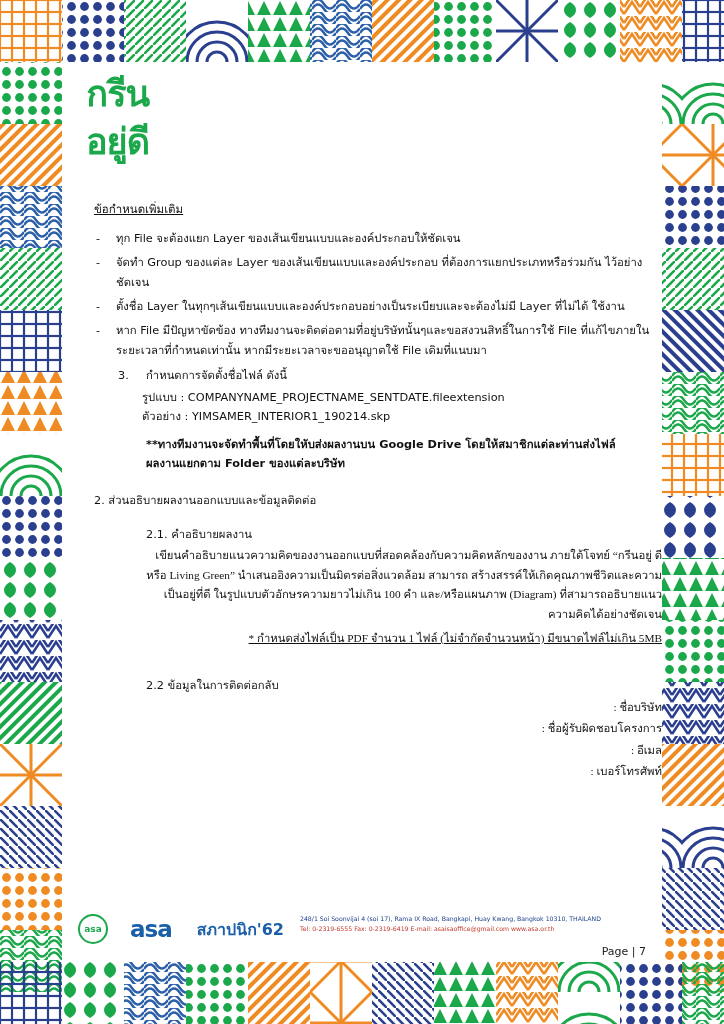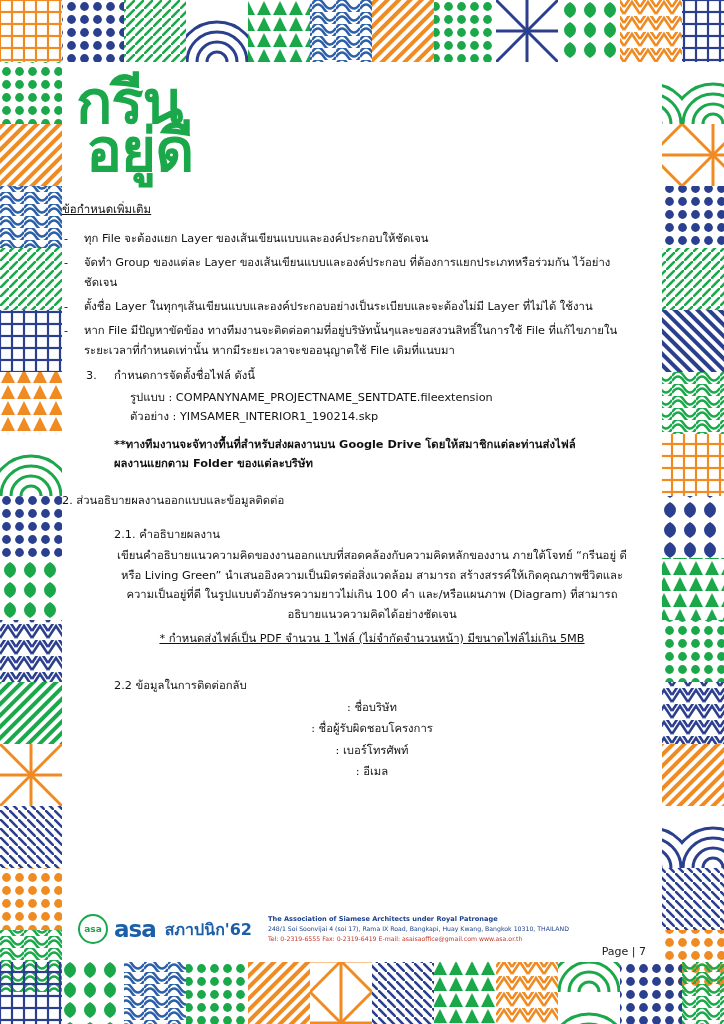--- a/index.html
+++ b/index.html
@@ -12,34 +12,35 @@
   }
   
   .border-frame{position:absolute;inset:0;pointer-events:none;}
   .page-inner{
     position:absolute;
     left:62px;top:62px;right:62px;bottom:62px;
     background:#ffffff;
   }
   
   .logo{
-    position:absolute;left:76px;top:80px;
+    position:absolute;left:76px;top:72px;
     font-family:"DejaVu Sans","Liberation Sans",sans-serif;
     font-weight:bold;
     color:#1aa84a;
-    font-size:60px;
+    font-size:36px;
     line-height:44px;
     letter-spacing:-1px;
+    text-align:right;
   }
   .logo .l2{color:#1aa84a;margin-left:10px;display:block;margin-top:4px;}
 
   
   .content{
     position:absolute;
-    left:62px;top:200px;width:568px;
+    left:94px;top:200px;width:568px;
     font-size:11.3px;
     color:#111111;
     line-height:1.72;
   }
   .h-underline{
     text-decoration:underline;
     font-size:11.5px;
     margin-bottom:9px;
     display:block;
   }
@@ -50,35 +51,35 @@
     margin-bottom:5px;
   }
   .bullets li .dash{
     position:absolute;left:2px;top:0;
   }
   ol.numlist{
     margin:2px 0 2px 0;padding:0;list-style:none;
   }
   ol.numlist li{position:relative;padding-left:52px;margin-bottom:2px;}
   ol.numlist li .num{position:absolute;left:24px;top:0;}
-  .indent1{margin-left:68px;}
+  .indent1{margin-left:48px;}
   .indent2{margin-left:52px;}
   .bold{font-weight:bold;}
   .sec-title{margin-top:18px;}
   .sub-head{margin-left:52px;margin-top:14px;}
-  .para{margin-left:52px;margin-top:2px;text-align:center;}
+  .para{margin-left:52px;margin-top:2px;text-align:right;font-family:Liberation Serif, serif;}
   .underline{text-decoration:underline;}
   .spacer{height:14px;}
 
   
   .footer{
     position:absolute;left:78px;bottom:80px;width:570px;
     display:flex;align-items:flex-start;
   }
-  .footer-left{display:flex;align-items:center;gap:6px;}
+  .footer-left{display:flex;align-items:center;gap:22px;}
   .seal{
     width:26px;height:26px;border-radius:50%;
     border:2px solid #1aa84a;
     display:flex;align-items:center;justify-content:center;
     color:#1aa84a;font-size:9px;font-weight:bold;
   }
   .asa-mark{
     color:#1b5fa8;font-weight:bold;font-size:23px;letter-spacing:-1px;
     font-family:"DejaVu Sans","Liberation Sans",sans-serif;
   }
@@ -280,46 +281,45 @@
   <ol class="numlist">
     <li>
       <span class="num">3.</span>
       <span>กำหนดการจัดตั้งชื่อไฟล์ ดังนี้</span>
     </li>
   </ol>
 
   <div class="indent1">รูปแบบ : COMPANYNAME_PROJECTNAME_SENTDATE.fileextension</div>
   <div class="indent1">ตัวอย่าง : YIMSAMER_INTERIOR1_190214.skp</div>
 
-  <div class="indent2 bold" style="margin-top:8px">**ทางทีมงานจะจัทางทื้นที่สำหรับส่งผลงานบน Google Drive โดยให้สมาชิกแต่ละท่านส่งไฟล์</div>
+  <div class="indent2 bold" style="margin-top:8px">**ทางทีมงานจะจัดทำพื้นที่โดยใหับส่งผลงานบน Google Drive โดยให้สมาชิกแต่ละท่านส่งไฟล์</div>
   <div class="indent2 bold">ผลงานแยกตาม Folder ของแต่ละบริษัท</div>
 
   <div class="sec-title">2. ส่วนอธิบายผลงานออกแบบและข้อมูลติดต่อ</div>
 
   <div class="sub-head">2.1. คำอธิบายผลงาน</div>
   <div class="para">เขียนคำอธิบายแนวความคิดของงานออกแบบที่สอดคล้องกับความคิดหลักของงาน ภายใต้โจทย์ “กรีนอยู่ ดี หรือ Living Green” นำเสนออิงความเป็นมิตรต่อสิ่งแวดล้อม สามารถ สร้างสรรค์ให้เกิดคุณภาพชีวิตและความเป็นอยู่ที่ดี ในรูปแบบตัวอักษรความยาวไม่เกิน 100 คำ และ/หรือแผนภาพ (Diagram) ที่สามารถอธิบายแนวความคิดได้อย่างชัดเจน</div>
   <div class="para underline" style="margin-top:5px">* กำหนดส่งไฟล์เป็น PDF จำนวน 1 ไฟล์ (ไม่จำกัดจำนวนหน้า) มีขนาดไฟล์ไม่เกิน 5MB</div>
 
   <div class="spacer"></div>
 
   <div class="sub-head">2.2   ข้อมูลในการติดต่อกลับ</div>
   <div class="para">: ชื่อบริษัท</div>
   <div class="para">: ชื่อผู้รับผิดชอบโครงการ</div>
+  <div class="para">: อีเมล</div>
   <div class="para">: เบอร์โทรศัพท์</div>
-  <div class="para">: อีเมล</div>
 </div>
 
 <div class="footer">
   <div class="footer-left">
     <div class="seal">
       <span>asa</span>
     </div>
     <span class="asa-mark">asa</span>
     <span class="asa-th">สภาปนิก'62</span>
   </div>
   <div class="footer-mid">
-    <div class="t1">The Association of Siamese Architects under Royal Patronage</div>
     <div class="t2">248/1 Soi Soonvijai 4 (soi 17), Rama IX Road, Bangkapi, Huay Kwang, Bangkok 10310, THAILAND</div>
     <div class="t3">Tel: 0-2319-6555 Fax: 0-2319-6419 E-mail: asaisaoffice@gmail.com www.asa.or.th</div>
   </div>
 </div>
 
 <div class="page-num">Page | 7</div>
 
 </body></html>

